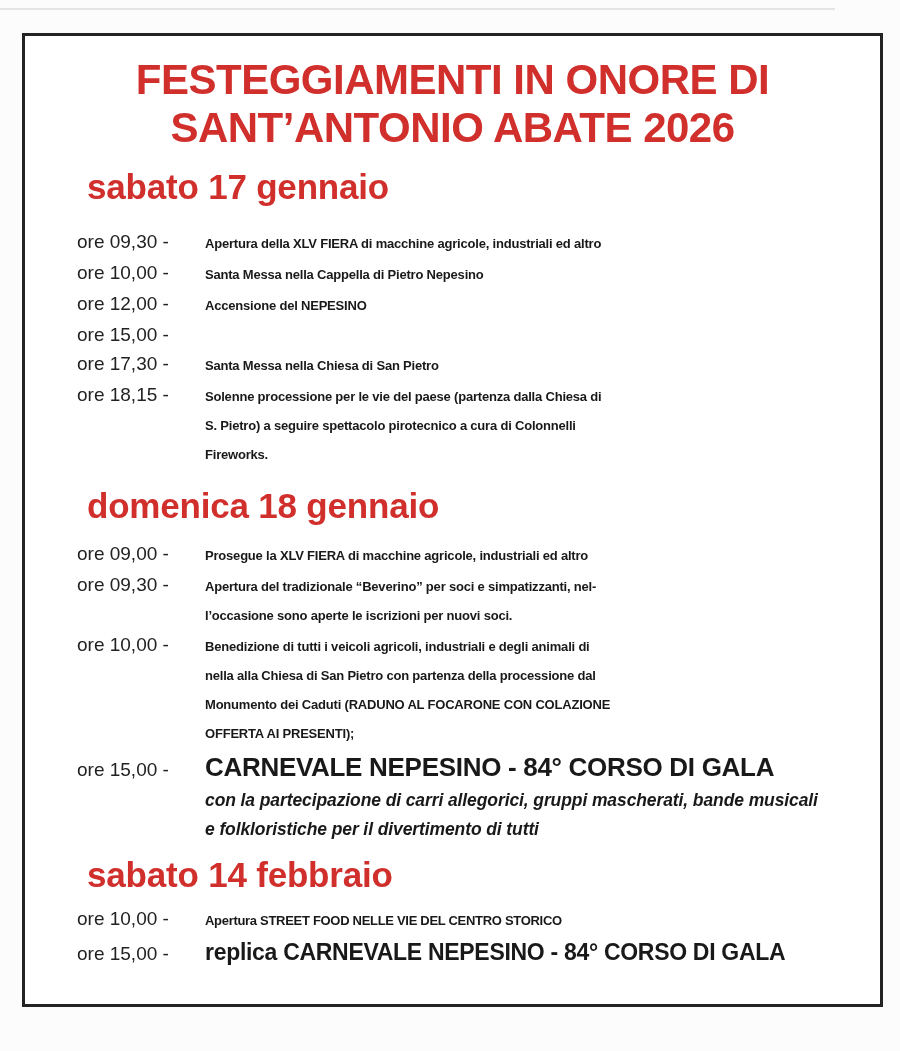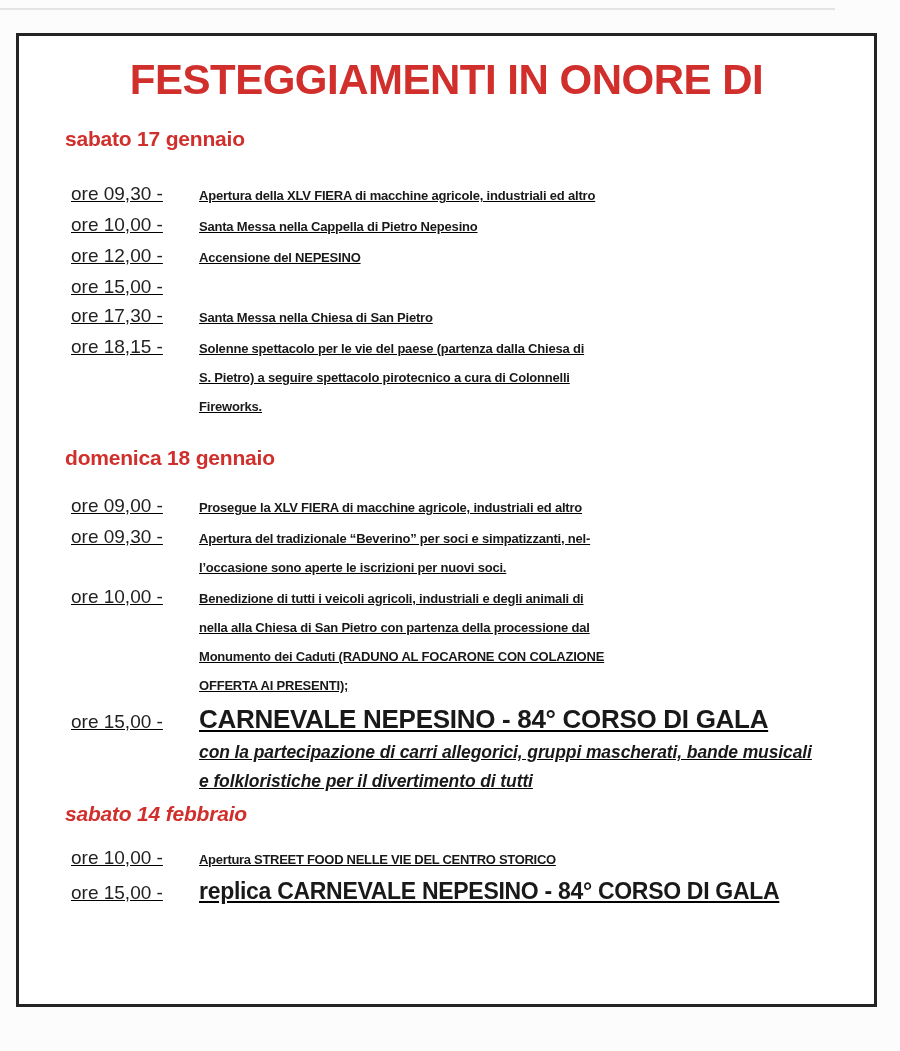--- a/index.html
+++ b/index.html
@@ -13,52 +13,51 @@
     background:#fcfcfc;
     font-family:"Liberation Sans", sans-serif;
     overflow:hidden;
   }
   .page{position:relative;width:900px;height:1051px;}
   .scan-line{
     position:absolute;top:8px;left:0;width:835px;height:2px;
     background:#e4e4e4;
   }
   .frame{
-    position:absolute;left:16px;top:33px;
+    position:absolute;left:22px;top:33px;
     width:861px;height:974px;
     box-sizing:border-box;
     border:3px solid var(--border);
     background:#ffffff;
   }
   .frame-content{padding-top:20px;}
   .title{
     text-align:center;
     color:var(--red);
     font-weight:bold;
     font-size:42px;
     line-height:48px;
     letter-spacing:-0.5px;
   }
   .section-heading{
     color:var(--red);
     font-weight:bold;
-    font-size:21px;
+    font-size:35px;
     line-height:30px;
-    padding-left:46px;
+    padding-left:62px;
     letter-spacing:-0.2px;
   }
   .h1{margin:20px 0 25px 0;}
   .h2{margin:22px 0 18px 0;}
-  .h3{margin:3px 0 14px 0;font-style:italic;}
+  .h3{margin:16px 0 14px 0;}
   .row{
     display:flex;
     align-items:baseline;
     padding-left:52px;
     padding-right:12px;
-    text-decoration:underline;
   }
   .time{
     flex:0 0 128px;
     font-size:19px;
     line-height:29px;
     color:#222222;
     white-space:nowrap;
   }
   .desc{flex:1;min-width:0;}
   .line{
@@ -95,20 +94,21 @@
 
 <div class="page">
 
   <div class="scan-line"></div>
 
   <div class="frame">
     <div class="frame-content">
 
       <div class="title">
         <div>FESTEGGIAMENTI IN ONORE DI</div>
+        <div>SANT’ANTONIO ABATE 2026</div>
       </div>
 
       <div class="section-heading h1">sabato 17 gennaio</div>
 
       <div class="row">
         <div class="time">ore 09,30 -</div>
         <div class="desc">
           <div class="line">Apertura della XLV FIERA di macchine agricole, industriali ed altro</div>
         </div>
       </div>
@@ -134,21 +134,21 @@
       <div class="row">
         <div class="time">ore 17,30 -</div>
         <div class="desc">
           <div class="line">Santa Messa nella Chiesa di San Pietro</div>
         </div>
       </div>
 
       <div class="row">
         <div class="time">ore 18,15 -</div>
         <div class="desc">
-          <div class="line">Solenne spettacolo per le vie del paese (partenza dalla Chiesa di</div>
+          <div class="line">Solenne processione per le vie del paese (partenza dalla Chiesa di</div>
           <div class="line">S. Pietro) a seguire spettacolo pirotecnico a cura di Colonnelli</div>
           <div class="line">Fireworks.</div>
         </div>
       </div>
 
       <div class="section-heading h2">domenica 18 gennaio</div>
 
       <div class="row">
         <div class="time">ore 09,00 -</div>
         <div class="desc">

